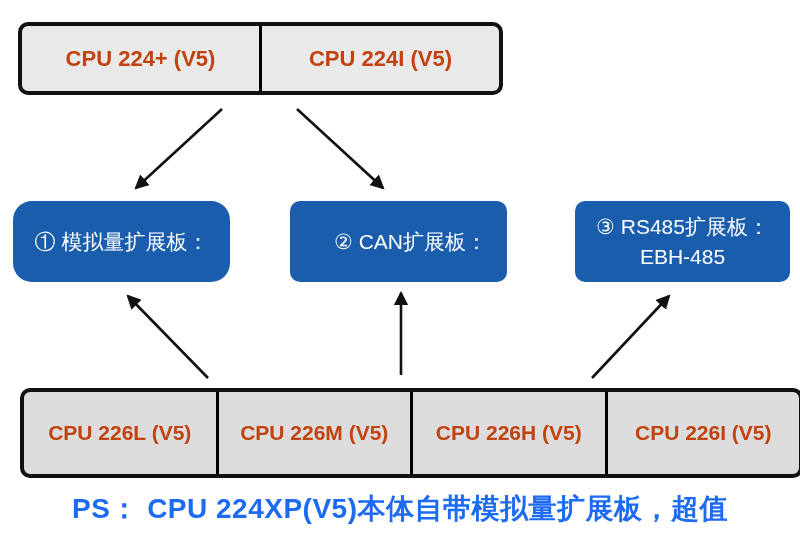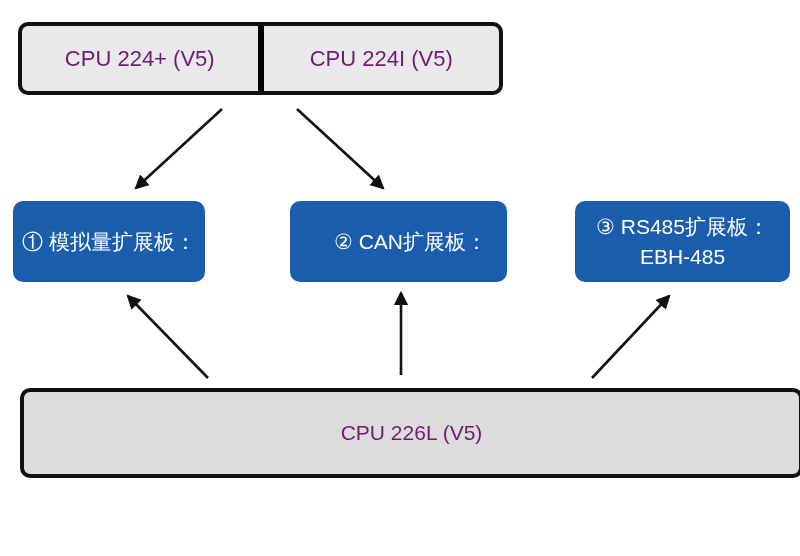--- a/index.html
+++ b/index.html
@@ -20,45 +20,45 @@
     background: var(--panel-gray-top, #e9e9e9);
   }
   .top-box { left: 18px; top: 22px; width: 485px; height: 73px; }
   .bottom-box { left: 20px; top: 388px; width: 783px; height: 90px; background: var(--panel-gray-bottom, #dcdcdc); }
   .gray-cell {
     flex: 1;
     display: flex;
     align-items: center;
     justify-content: center;
     font-size: 22px;
-    font-weight: 400;
-    color: #701a75;
+    font-weight: 700;
+    color: #c2410c;
     white-space: nowrap;
   }
   .bottom-box .gray-cell { font-size: 21px; }
-  .gray-cell + .gray-cell { border-left: 6px solid #000000; }
+  .gray-cell + .gray-cell { border-left: 3px solid #000000; }
   .board {
     position: absolute;
     top: 201px;
     height: 81px;
     box-sizing: border-box;
     background: var(--board-blue, #1a5dad);
     border-radius: 10px;
     color: #ffffff;
     display: flex;
     flex-direction: column;
     align-items: center;
     justify-content: center;
     gap: 5px;
     font-size: 21px;
     font-weight: 500;
     line-height: 1.2;
     white-space: nowrap;
   }
-  #board-ams { left: 13px;  width: 192px; }
+  #board-ams { left: 13px;  width: 217px; border-radius: 19px; }
   #board-can { left: 290px; width: 217px; padding-left: 24px; }
   #board-485 { left: 575px; width: 215px; }
   .arrows {
     position: absolute;
     left: 0; top: 0;
     width: 800px; height: 556px;
     pointer-events: none;
   }
   .arrows line {
     stroke: var(--arrow-black, #111);
@@ -106,16 +106,20 @@
   <div class="board" id="board-can">
     <div class="title">② CAN扩展板：</div>
   </div>
   <div class="board" id="board-485">
     <div class="title">③ RS485扩展板：</div>
     <div class="model">EBH-485</div>
   </div>
 
   <div class="gray-box bottom-box">
     <div class="gray-cell">CPU 226L (V5)</div>
+    <div class="gray-cell">CPU 226M (V5)</div>
+    <div class="gray-cell">CPU 226H (V5)</div>
+    <div class="gray-cell">CPU 226I (V5)</div>
   </div>
 
+  <div class="note">PS： CPU 224XP(V5)本体自带模拟量扩展板，超值</div>
 
 </div>
 
 </body></html>

